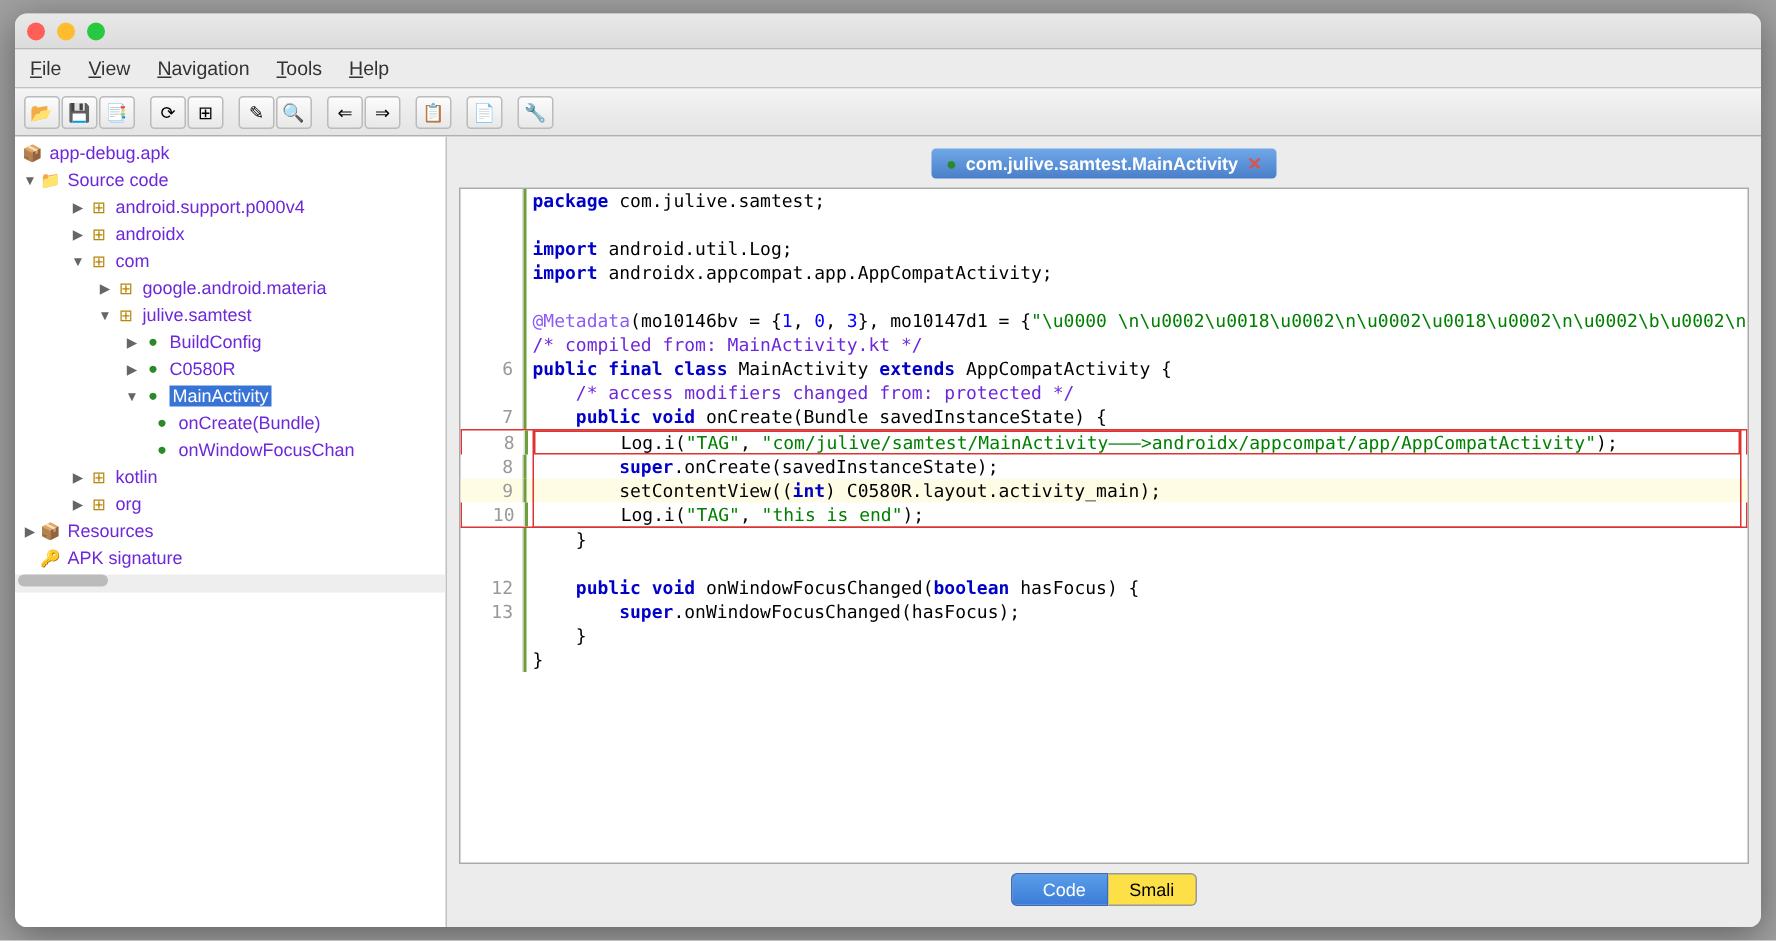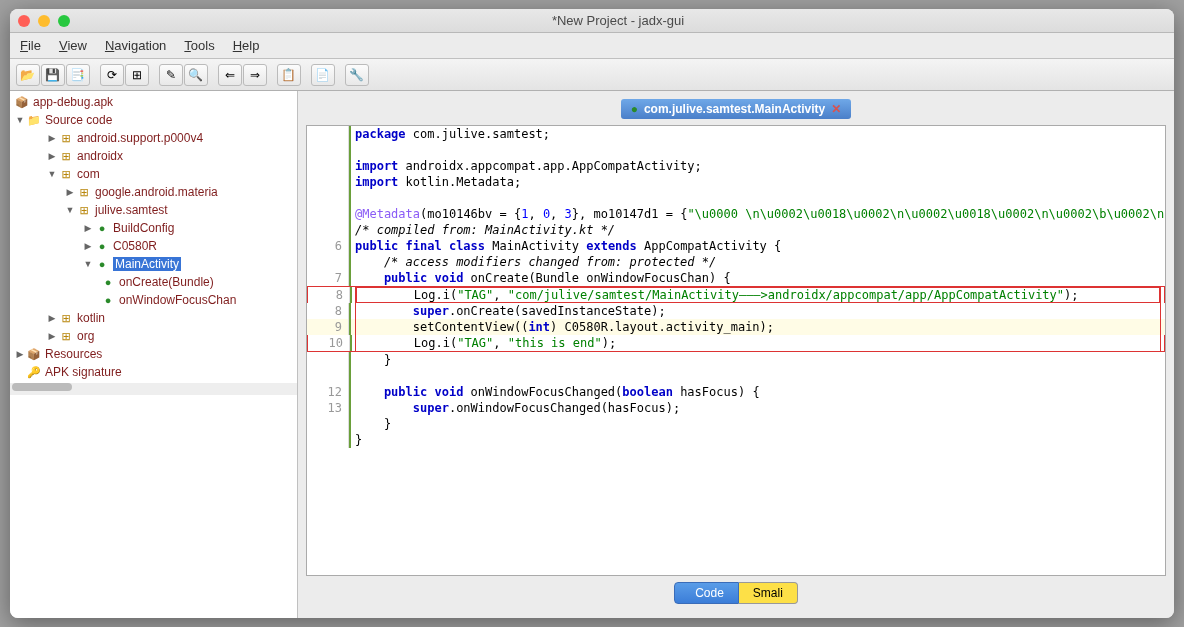--- a/index.html
+++ b/index.html
@@ -15,39 +15,39 @@
 .menuitem u { text-decoration: underline; }
 .toolbar { height: 32px; background: linear-gradient(#f4f4f4,#e4e4e4); border-bottom: 1px solid #b0b0b0; display: flex; align-items: center; padding: 0 6px; gap: 2px; }
 .tbgroup { display: flex; gap: 1px; margin-right: 8px; }
 .tbtn { width: 24px; height: 22px; background: linear-gradient(#fcfcfc,#e8e8e8); border: 1px solid #bbb; border-radius: 3px; display: flex; align-items: center; justify-content: center; font-size: 12px; }
 .content { flex: 1; display: flex; overflow: hidden; }
 .sidebar { width: 288px; background: #fff; border-right: 1px solid #c0c0c0; overflow: auto; font-size: 12px; padding: 2px 0; }
 .tree { font-family: Arial, sans-serif; }
 .tn { display: flex; align-items: center; height: 18px; padding-left: 4px; white-space: nowrap; }
 .tn .arrow { width: 12px; font-size: 9px; color: #666; text-align: center; }
 .tn .ico { width: 16px; height: 14px; margin-right: 3px; display: inline-flex; align-items: center; justify-content: center; font-size: 11px; }
-.tn .lbl { color: #7f1d1d; }
+.tn .lbl { color: #6d28d9; }
 .tn.sel .lbl { background: #3874d6; color: #fff; padding: 0 2px; }
 .i0 { padding-left: 4px; } .i2 { padding-left: 36px; } .i3 { padding-left: 54px; } .i4 { padding-left: 72px; } .i5 { padding-left: 90px; }
 .pkg { color: #b8860b; }
 .cls { color: #2a8a2a; }
 .editor { flex: 1; background: #ececec; display: flex; flex-direction: column; padding: 8px; }
 .tabbar { display: flex; justify-content: center; margin-bottom: 6px; }
 .tab { background: linear-gradient(#6fa8e8,#4a7fc9); color: #fff; padding: 3px 10px; border-radius: 3px; font-size: 12px; font-weight: bold; display: flex; align-items: center; gap: 6px; }
 .tab .close { color: #d9534f; font-weight: bold; }
 .code-wrap { flex: 1; background: #fff; border: 1px solid #aaa; overflow: auto; font-family: "Menlo", "Monaco", monospace; font-size: 12px; line-height: 16px; }
 .codeline { display: flex; min-height: 16px; }
 .gutter { width: 42px; text-align: right; padding-right: 6px; color: #999; border-right: 1px solid #ddd; user-select: none; flex-shrink: 0; }
 .margin { width: 2px; background: #6a9f3a; flex-shrink: 0; }
 .codetxt { padding-left: 4px; white-space: pre; flex: 1; }
 .hl-line { background: #fffce6; }
 .kw { color: #0000c8; font-weight: bold; }
 .str { color: #008000; }
 .num { color: #0000ff; }
-.cmt { color: #000000; font-style: italic; }
+.cmt { color: #6d28d9; }
 .ann { color: #8b5cf6; }
 .redbox { position: relative; }
 .redbox::after { content: ""; position: absolute; left: 48px; right: 4px; top: 0; bottom: 0; border: 1px solid #d33; pointer-events: none; }
 .bottombar { display: flex; justify-content: center; padding: 6px 0; gap: 0; }
 .seg { padding: 3px 14px; border: 1px solid #999; font-size: 12px; background: #fde047; }
 .seg.active { background: linear-gradient(#5a9de8,#3b7dd8); color: #fff; border-color: #3a6cb8; }
 .seg:first-child { border-radius: 4px 0 0 4px; padding-left: 20px; }
 .seg:last-child { border-radius: 0 4px 4px 0; border-left: none; }
 .hscroll { height: 12px; background: #eee; margin-top: 2px; }
 .hscroll .thumb { width: 60px; height: 8px; background: #bbb; border-radius: 4px; margin: 2px; }
@@ -55,21 +55,20 @@
 </head>
 <body>
 
 <div class="window">
   <div class="titlebar">
     <div class="traffic">
       <div class="tl r"></div>
       <div class="tl y"></div>
       <div class="tl g"></div>
     </div>
-    <div class="title">*New Project - jadx-gui</div>
   </div>
 
   <div class="menubar">
     <span class="menuitem"><u>F</u>ile</span>
     <span class="menuitem"><u>V</u>iew</span>
     <span class="menuitem"><u>N</u>avigation</span>
     <span class="menuitem"><u>T</u>ools</span>
     <span class="menuitem"><u>H</u>elp</span>
   </div>
 
@@ -204,30 +203,30 @@
             <div class="codetxt"><span class="kw">package</span> com.julive.samtest;</div>
           </div>
         <div class="codeline">
             <div class="gutter"></div>
             <div class="margin"></div>
             <div class="codetxt"></div>
           </div>
         <div class="codeline">
             <div class="gutter"></div>
             <div class="margin"></div>
+            <div class="codetxt"><span class="kw">import</span><span> android.util.Log;</span></div>
+          </div>
+        <div class="codeline">
+            <div class="gutter"></div>
+            <div class="margin"></div>
             <div class="codetxt"><span class="kw">import</span><span> androidx.appcompat.app.AppCompatActivity;</span></div>
           </div>
         <div class="codeline">
             <div class="gutter"></div>
             <div class="margin"></div>
-            <div class="codetxt"><span class="kw">import</span><span> kotlin.Metadata;</span></div>
-          </div>
-        <div class="codeline">
-            <div class="gutter"></div>
-            <div class="margin"></div>
             <div class="codetxt"></div>
           </div>
         <div class="codeline">
             <div class="gutter"></div>
             <div class="margin"></div>
             <div class="codetxt"><span class="ann">@Metadata</span>(mo10146bv = {<span class="num">1</span>, <span class="num">0</span>, <span class="num">3</span>}, mo10147d1 = {<span class="str">"\u0000 \n\u0002\u0018\u0002\n\u0002\u0018\u0002\n\u0002\b\u0002\n</span></div>
           </div>
         <div class="codeline">
             <div class="gutter"></div>
             <div class="margin"></div>
@@ -239,21 +238,21 @@
             <div class="codetxt"><span class="kw">public final class</span><span> MainActivity </span><span class="kw">extends</span><span> AppCompatActivity {</span></div>
           </div>
         <div class="codeline">
             <div class="gutter"></div>
             <div class="margin"></div>
             <div class="codetxt"><span class="cmt">    /* access modifiers changed from: protected */</span></div>
           </div>
         <div class="codeline">
             <div class="gutter">7</div>
             <div class="margin"></div>
-            <div class="codetxt"><span class="kw">    public void</span><span> onCreate(Bundle onWindowFocusChan) {</span></div>
+            <div class="codetxt"><span class="kw">    public void</span><span> onCreate(Bundle savedInstanceState) {</span></div>
           </div>
         <div style="position:relative;">
         <div class="codeline redbox" style="border-top:1px solid #d33;border-left:1px solid #d33;border-right:1px solid #d33;">
               <div class="gutter">8</div>
               <div class="margin"></div>
               <div class="codetxt"><span>        Log.i(</span><span class="str">"TAG"</span><span>, </span><span class="str">"com/julive/samtest/MainActivity———&gt;androidx/appcompat/app/AppCompatActivity"</span><span>);</span></div>
             </div>
         <div class="codeline">
               <div class="gutter">8</div>
               <div class="margin"></div>

